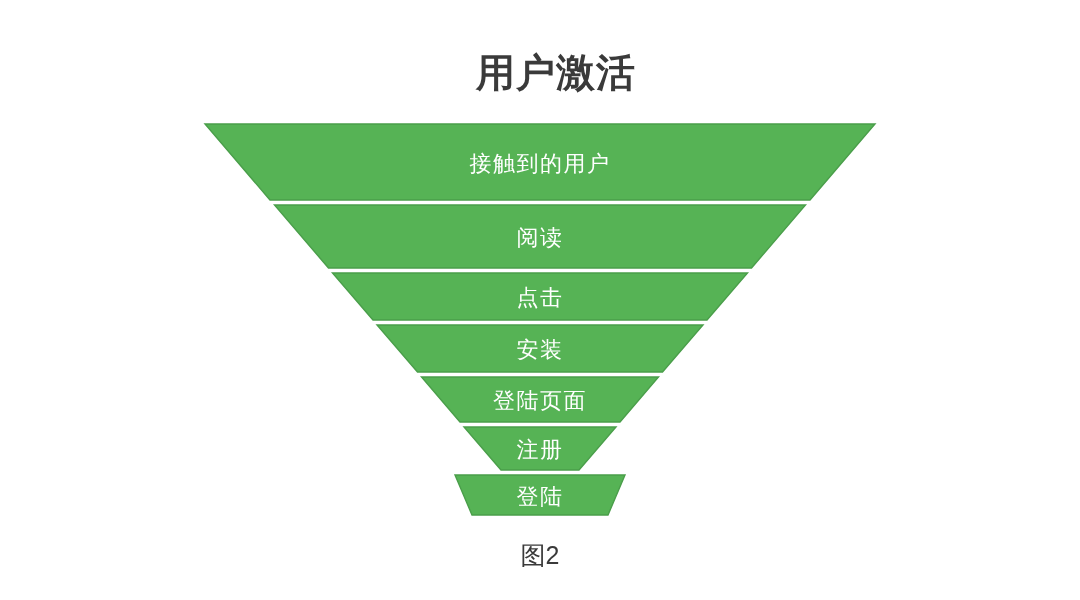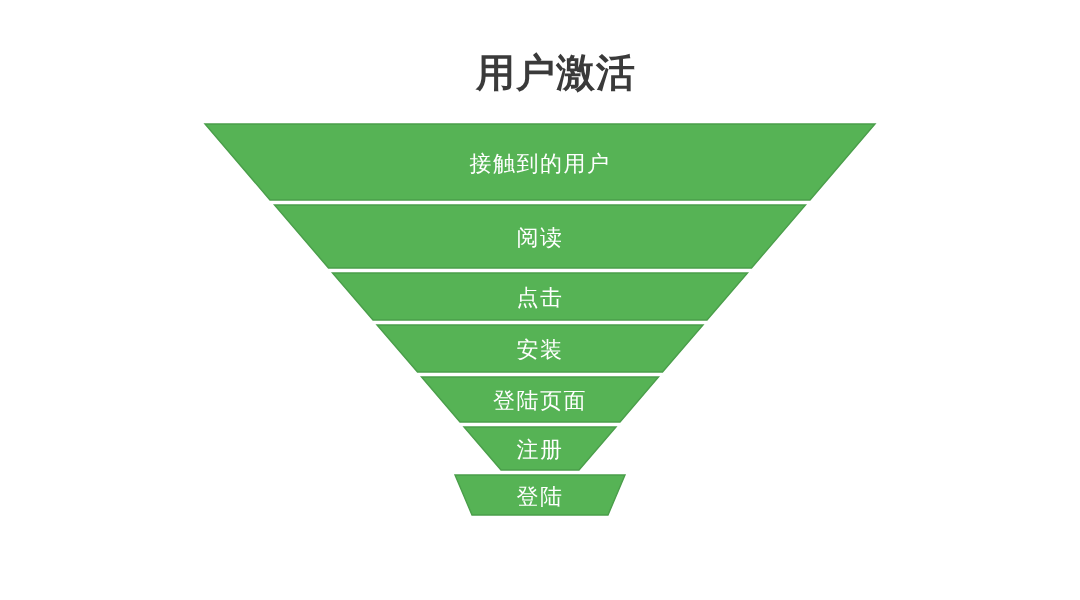--- a/index.html
+++ b/index.html
@@ -89,14 +89,15 @@
         <text x="540" y="163" class="funnel-seg-label">接触到的用户</text>
         <text x="540" y="237.5" class="funnel-seg-label">阅读</text>
         <text x="540" y="297.5" class="funnel-seg-label">点击</text>
         <text x="540" y="349.5" class="funnel-seg-label">安装</text>
         <text x="540" y="400.5" class="funnel-seg-label">登陆页面</text>
         <text x="540" y="449.5" class="funnel-seg-label">注册</text>
         <text x="540" y="496" class="funnel-seg-label">登陆</text>
       </g>
   </svg>
 
+  <div class="chart-caption">图2</div>
 
 </div>
 
 </body></html>

